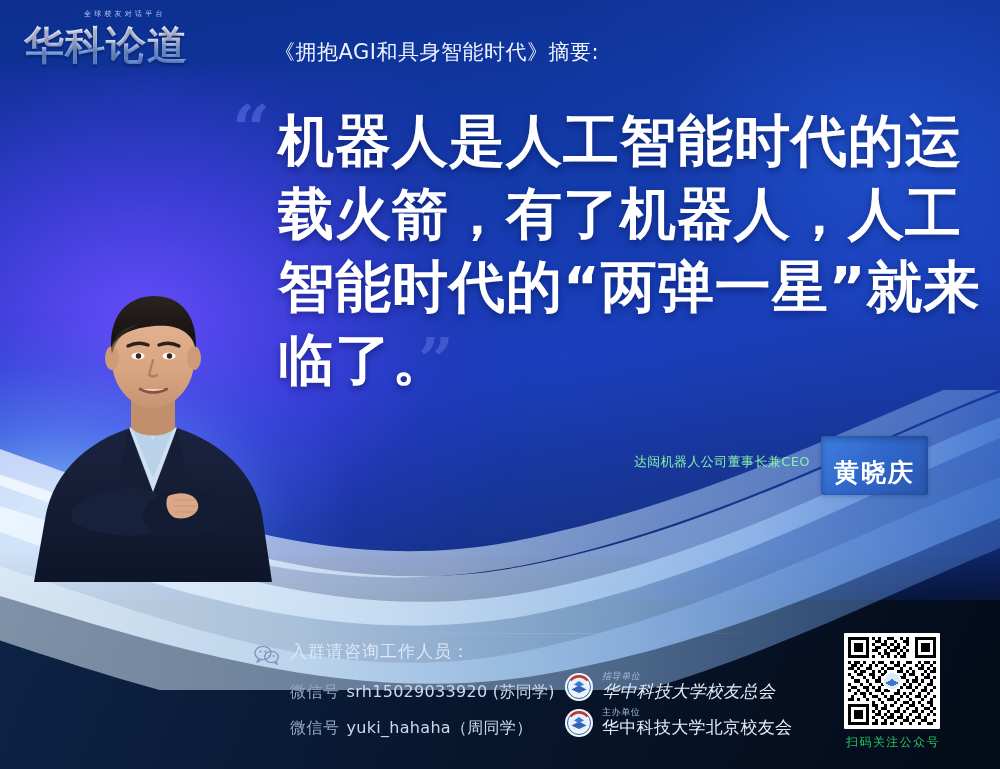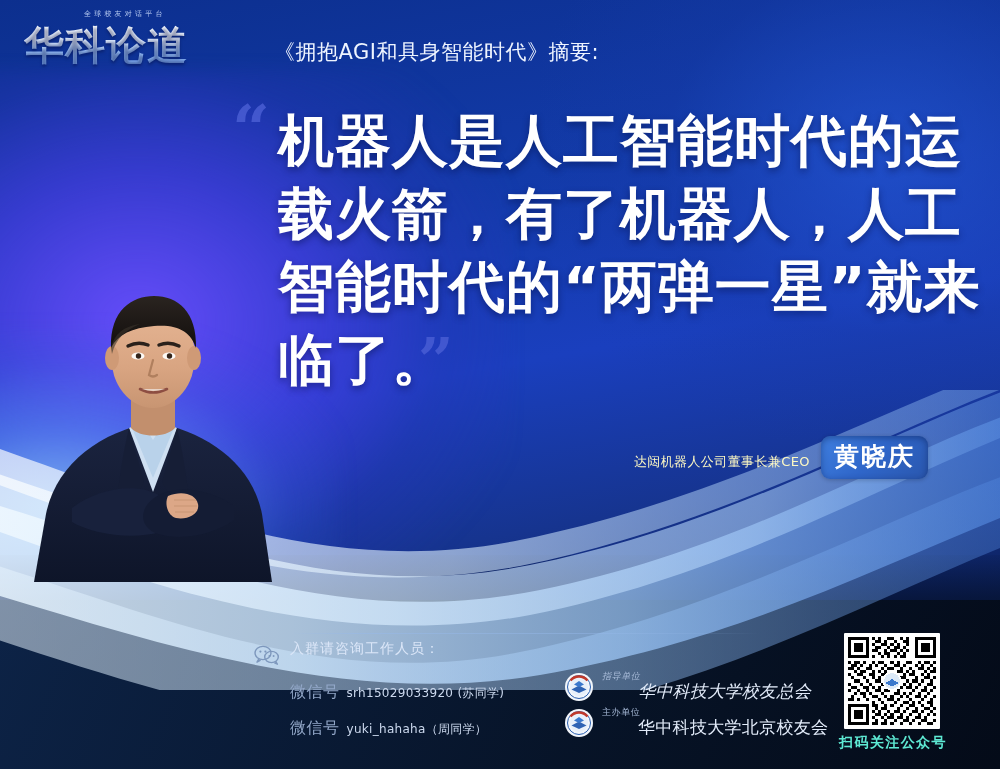--- a/index.html
+++ b/index.html
@@ -98,80 +98,78 @@
     position:absolute; left:418px; top:330px;
     font-size:62px; line-height:1; color:#4f63d8;
     font-family:"DejaVu Serif",serif; font-weight:bold;
     opacity:.72; letter-spacing:-3px;
   }
 
   
   .attrib{ position:absolute; left:600px; top:440px; width:320px; height:46px; }
   .attrib-title{
     position:absolute; right:110px; top:13px;
-    font-size:13px; color:#fef9c3; letter-spacing:.4px;
+    font-size:13px; color:#86efac; letter-spacing:.4px;
     font-family:"DejaVu Sans","Liberation Sans",sans-serif;
     white-space:nowrap;
   }
   .name-badge{
     position:absolute; right:-8px; top:-4px;
-    padding:4px 13px 6px;
-    border-radius:9px;
+    padding:20px 13px 6px;
+    border-radius:3px;
     background:linear-gradient(135deg,#3f7fe0 0%,#2f66c9 50%,#2a57ae 100%);
     box-shadow:0 2px 7px rgba(0,14,60,.4) inset, 0 1px 4px rgba(0,0,0,.22);
   }
   .name-badge span{
     font-size:25px; font-weight:bold; color:#ffffff; letter-spacing:2px;
     font-family:"DejaVu Sans","Liberation Sans",sans-serif;
   }
 
   
   .divider{
     position:absolute; left:290px; top:633px; width:470px; height:1px;
     background:linear-gradient(90deg, rgba(140,175,230,0) 0%, rgba(150,185,235,.45) 14%, rgba(150,185,235,.42) 62%, rgba(140,175,230,0) 100%);
   }
   .wechat-icon{ position:absolute; left:254px; top:645px; width:26px; height:20px; }
   .invite-title{
     position:absolute; left:290px; top:640px;
-    font-size:14px; color:#dbe6f8; letter-spacing:1px;
+    font-size:17px; color:#dbe6f8; letter-spacing:1px;
     font-family:"DejaVu Sans","Liberation Sans",sans-serif;
   }
   .wx-row{ position:absolute; left:290px; font-family:"DejaVu Sans","Liberation Sans",sans-serif; white-space:nowrap; }
   .wx-row.r1{ top:682px; }
   .wx-row.r2{ top:718px; }
   .wx-label{ font-size:16px; color:#93a8c9; margin-right:7px; letter-spacing:.5px; }
-  .wx-value{ font-size:12px; color:#ccd9ee; letter-spacing:.3px; }
+  .wx-value{ font-size:16px; color:#ccd9ee; letter-spacing:.3px; }
 
   .org{ position:absolute; left:564px; width:240px; height:34px; }
   .org.o1{ top:672px;font-style:italic; }
   .org.o2{ top:708px; }
   .org-seal{ position:absolute; left:0; top:0; width:30px; height:30px; }
   .org-kind{
     position:absolute; left:38px; top:-2px;
     font-size:9px; color:#a9bcd9; letter-spacing:.6px;
     font-family:"DejaVu Sans","Liberation Sans",sans-serif;
   }
   .org-name{
     position:absolute; left:38px; top:8px;
     font-size:17px; color:#e2ebf9; letter-spacing:.3px;
     font-family:"DejaVu Sans","Liberation Sans",sans-serif;
     white-space:nowrap;
-    margin-left:36px;
   }
 
   .qr-block{ position:absolute; left:838px; top:633px; width:126px; height:120px; }
   .qr-img{
     position:absolute; left:6px; top:0; width:96px; height:96px;
     background:#ffffff; padding:4px; border-radius:1px;
   }
   .qr-caption{
     position:absolute; left:0; top:101px; width:110px; text-align:center;
-    font-size:14px; color:#5eead4; letter-spacing:1.4px;
-    font-family:"DejaVu Sans","Liberation Sans",sans-serif;
-    font-weight:bold;
+    font-size:12px; color:#22c55e; letter-spacing:1.4px;
+    font-family:"DejaVu Sans","Liberation Sans",sans-serif;
   }
 </style>
 </head>
 <body>
 
 <div id="poster">
 
   <div class="bg-base"></div>
   <div class="bg-right-glow"></div>
   <div class="bg-violet-glow"></div>

